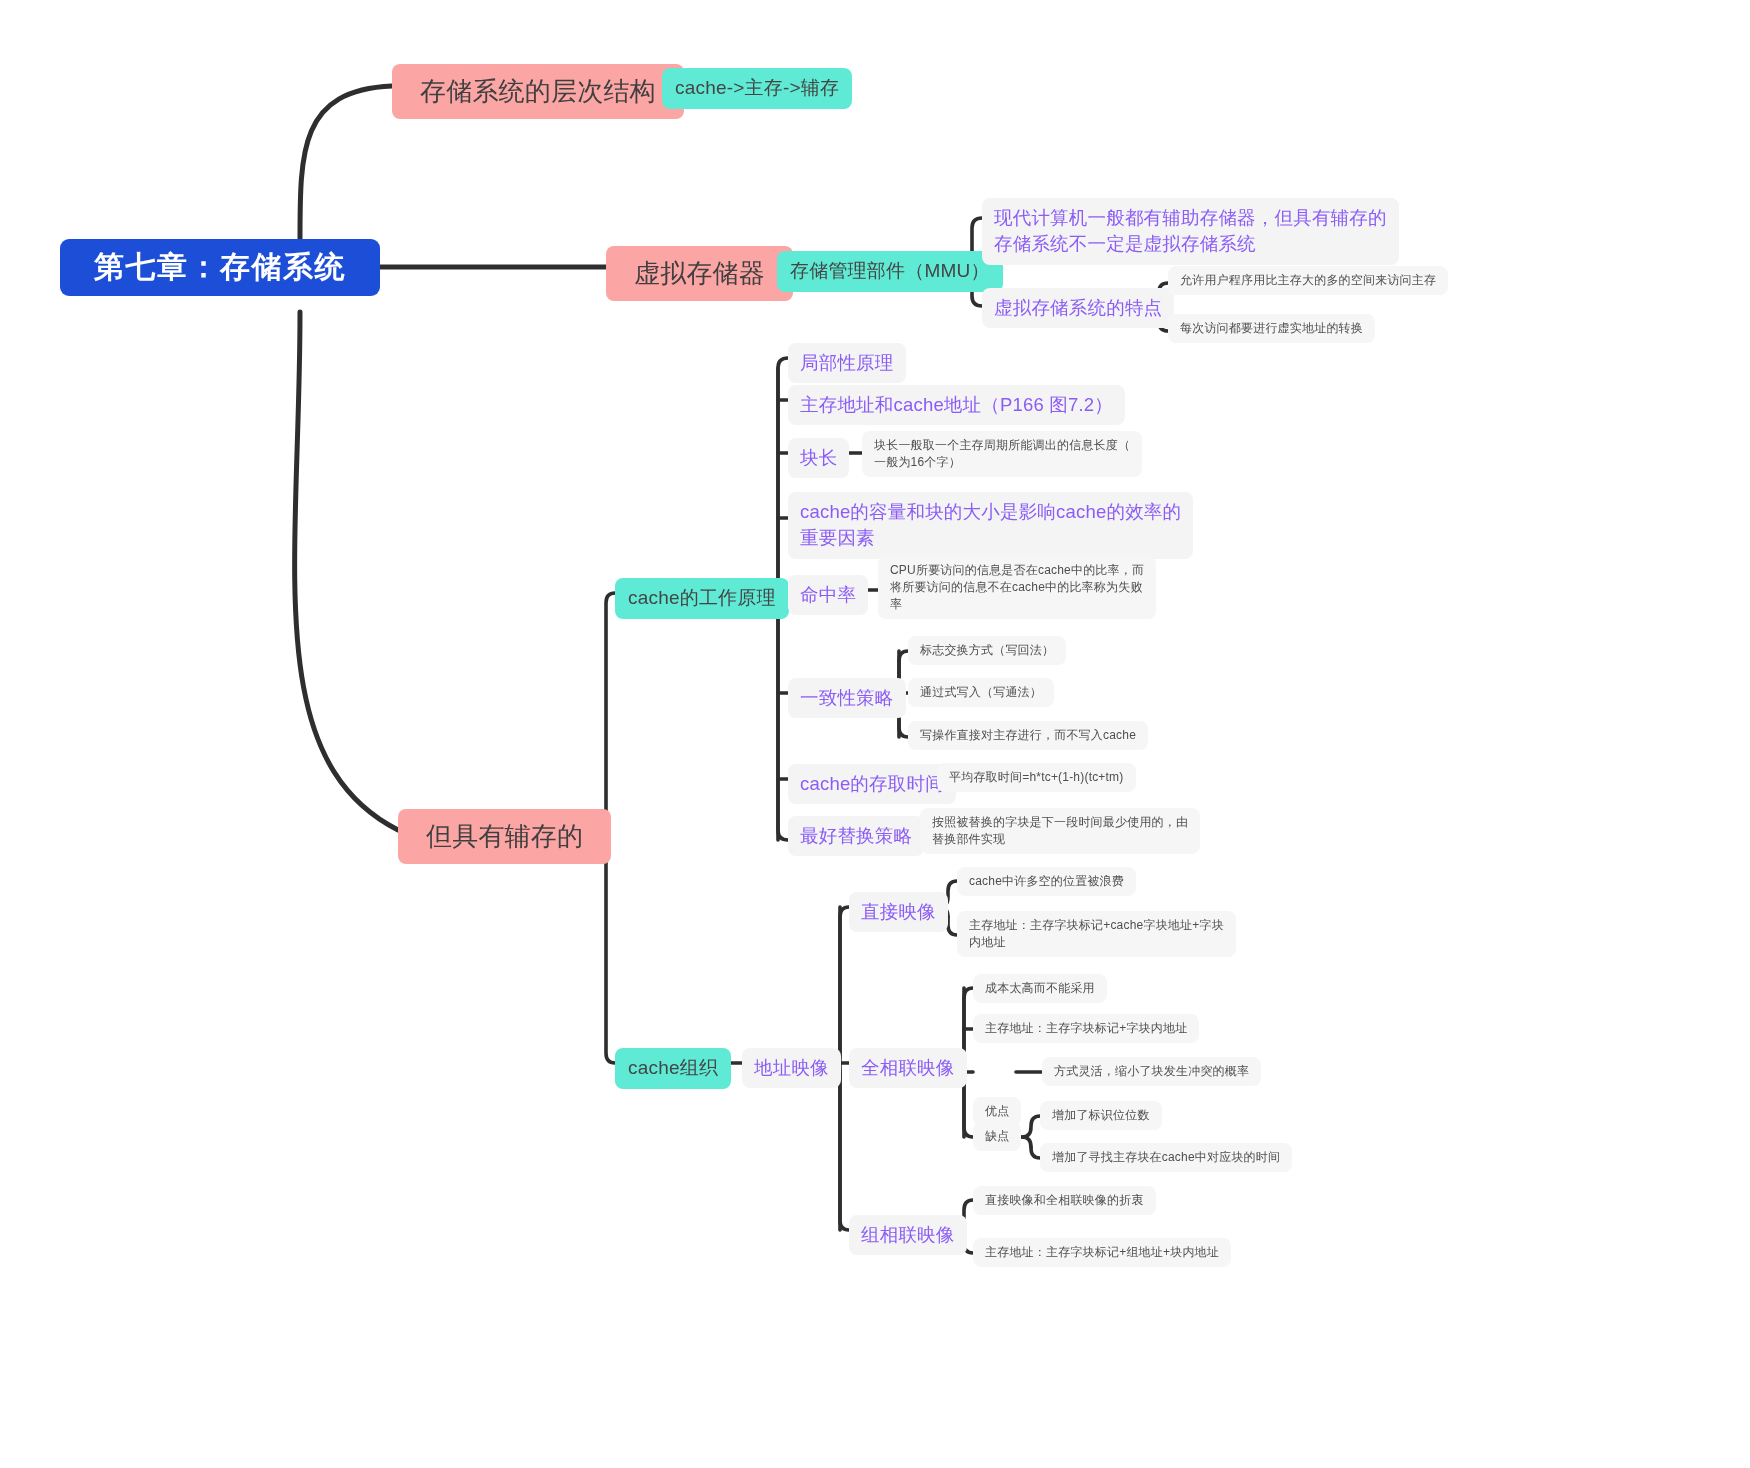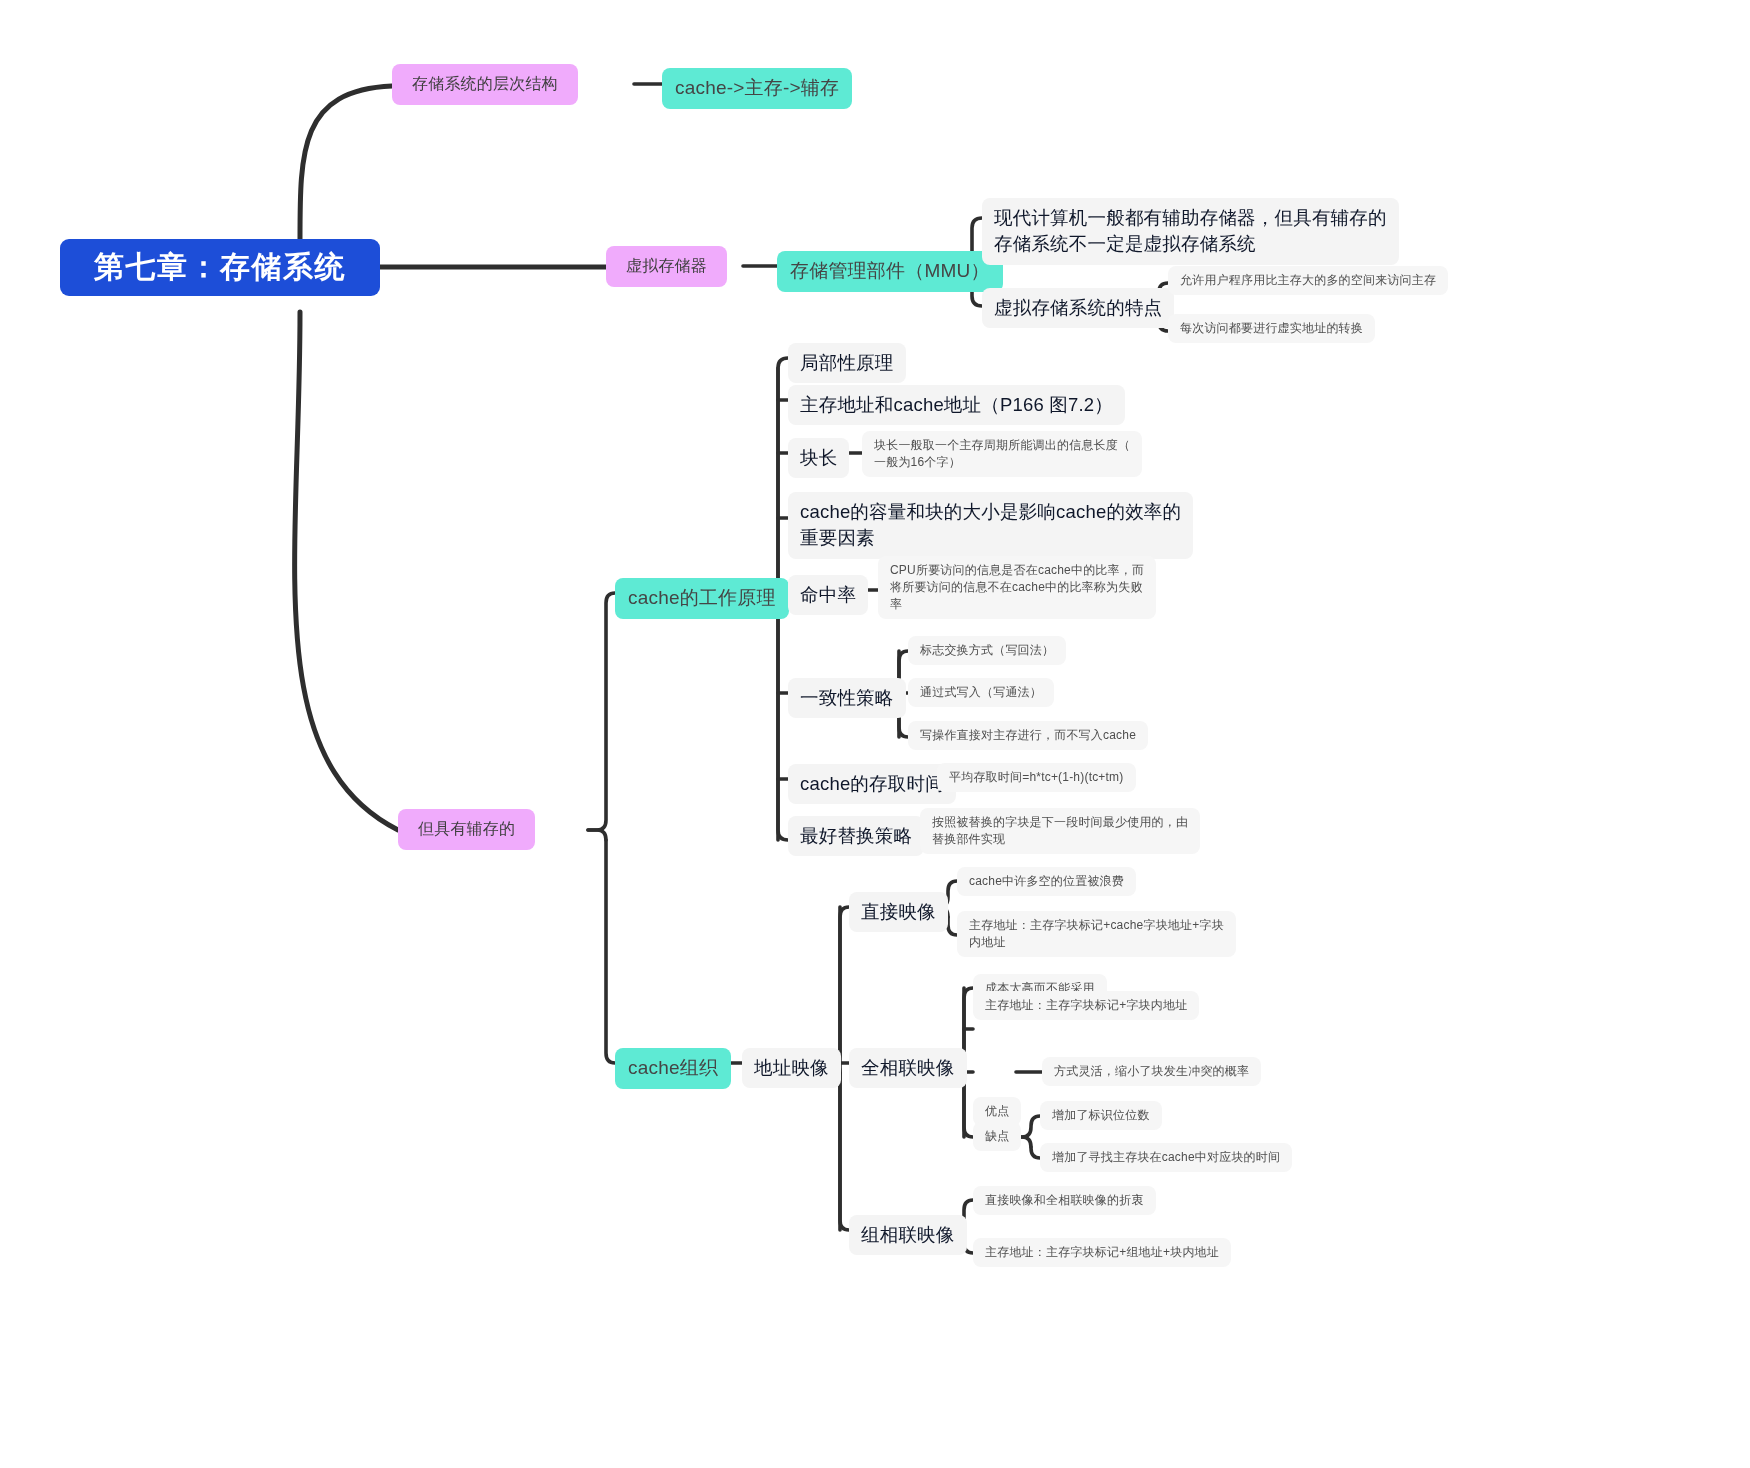--- a/index.html
+++ b/index.html
@@ -39,36 +39,36 @@
   .node.root {
     background: #1d4ed8;
     color: #ffffff;
     font-weight: bold;
     font-size: 30px;
     border-radius: 9px;
     letter-spacing: 1.5px;
     justify-content: center;
   }
   .node.lvl1 {
-    background: #f0abfc;
-    font-size: 16px;
-    padding: 9px 20px;
+    background: #fca5a5;
+    font-size: 26px;
+    padding: 9px 28px;
     color: #3f3f3f;
   }
   .node.lvl2 {
     background: #5eead4;
     font-size: 19px;
     padding: 7px 13px;
     color: #454545;
   }
   .node.lvl3 {
     background: #f4f4f4;
     font-size: 18.5px;
     padding: 7px 12px;
-    color: #0f172a;
+    color: #8b5cf6;
   }
   .node.lvl4 {
     background: #f6f6f6;
     font-size: 12px;
     padding: 6px 12px;
     color: #4e4e4e;
   }
 </style>
 </head>
 <body>
@@ -260,21 +260,21 @@
     <span>主存地址：主存字块标记+cache字块地址+字块
 内地址</span>
   </div>
 
   <div class="node lvl3" style="left:849px; top:1048px;">
     <span>全相联映像</span>
   </div>
   <div class="node lvl4" style="left:973px; top:974px;">
     <span>成本太高而不能采用</span>
   </div>
-  <div class="node lvl4" style="left:973px; top:991px;text-align:center;">
+  <div class="node lvl4" style="left:973px; top:1014px;text-align:center;">
     <span>主存地址：主存字块标记+字块内地址</span>
   </div>
   <div class="node lvl4" style="left:973px; top:1057px;margin-top:40px;">
     <span>优点</span>
   </div>
   <div class="node lvl4" style="left:1042px; top:1057px;">
     <span>方式灵活，缩小了块发生冲突的概率</span>
   </div>
   <div class="node lvl4" style="left:973px; top:1122px;">
     <span>缺点</span>

